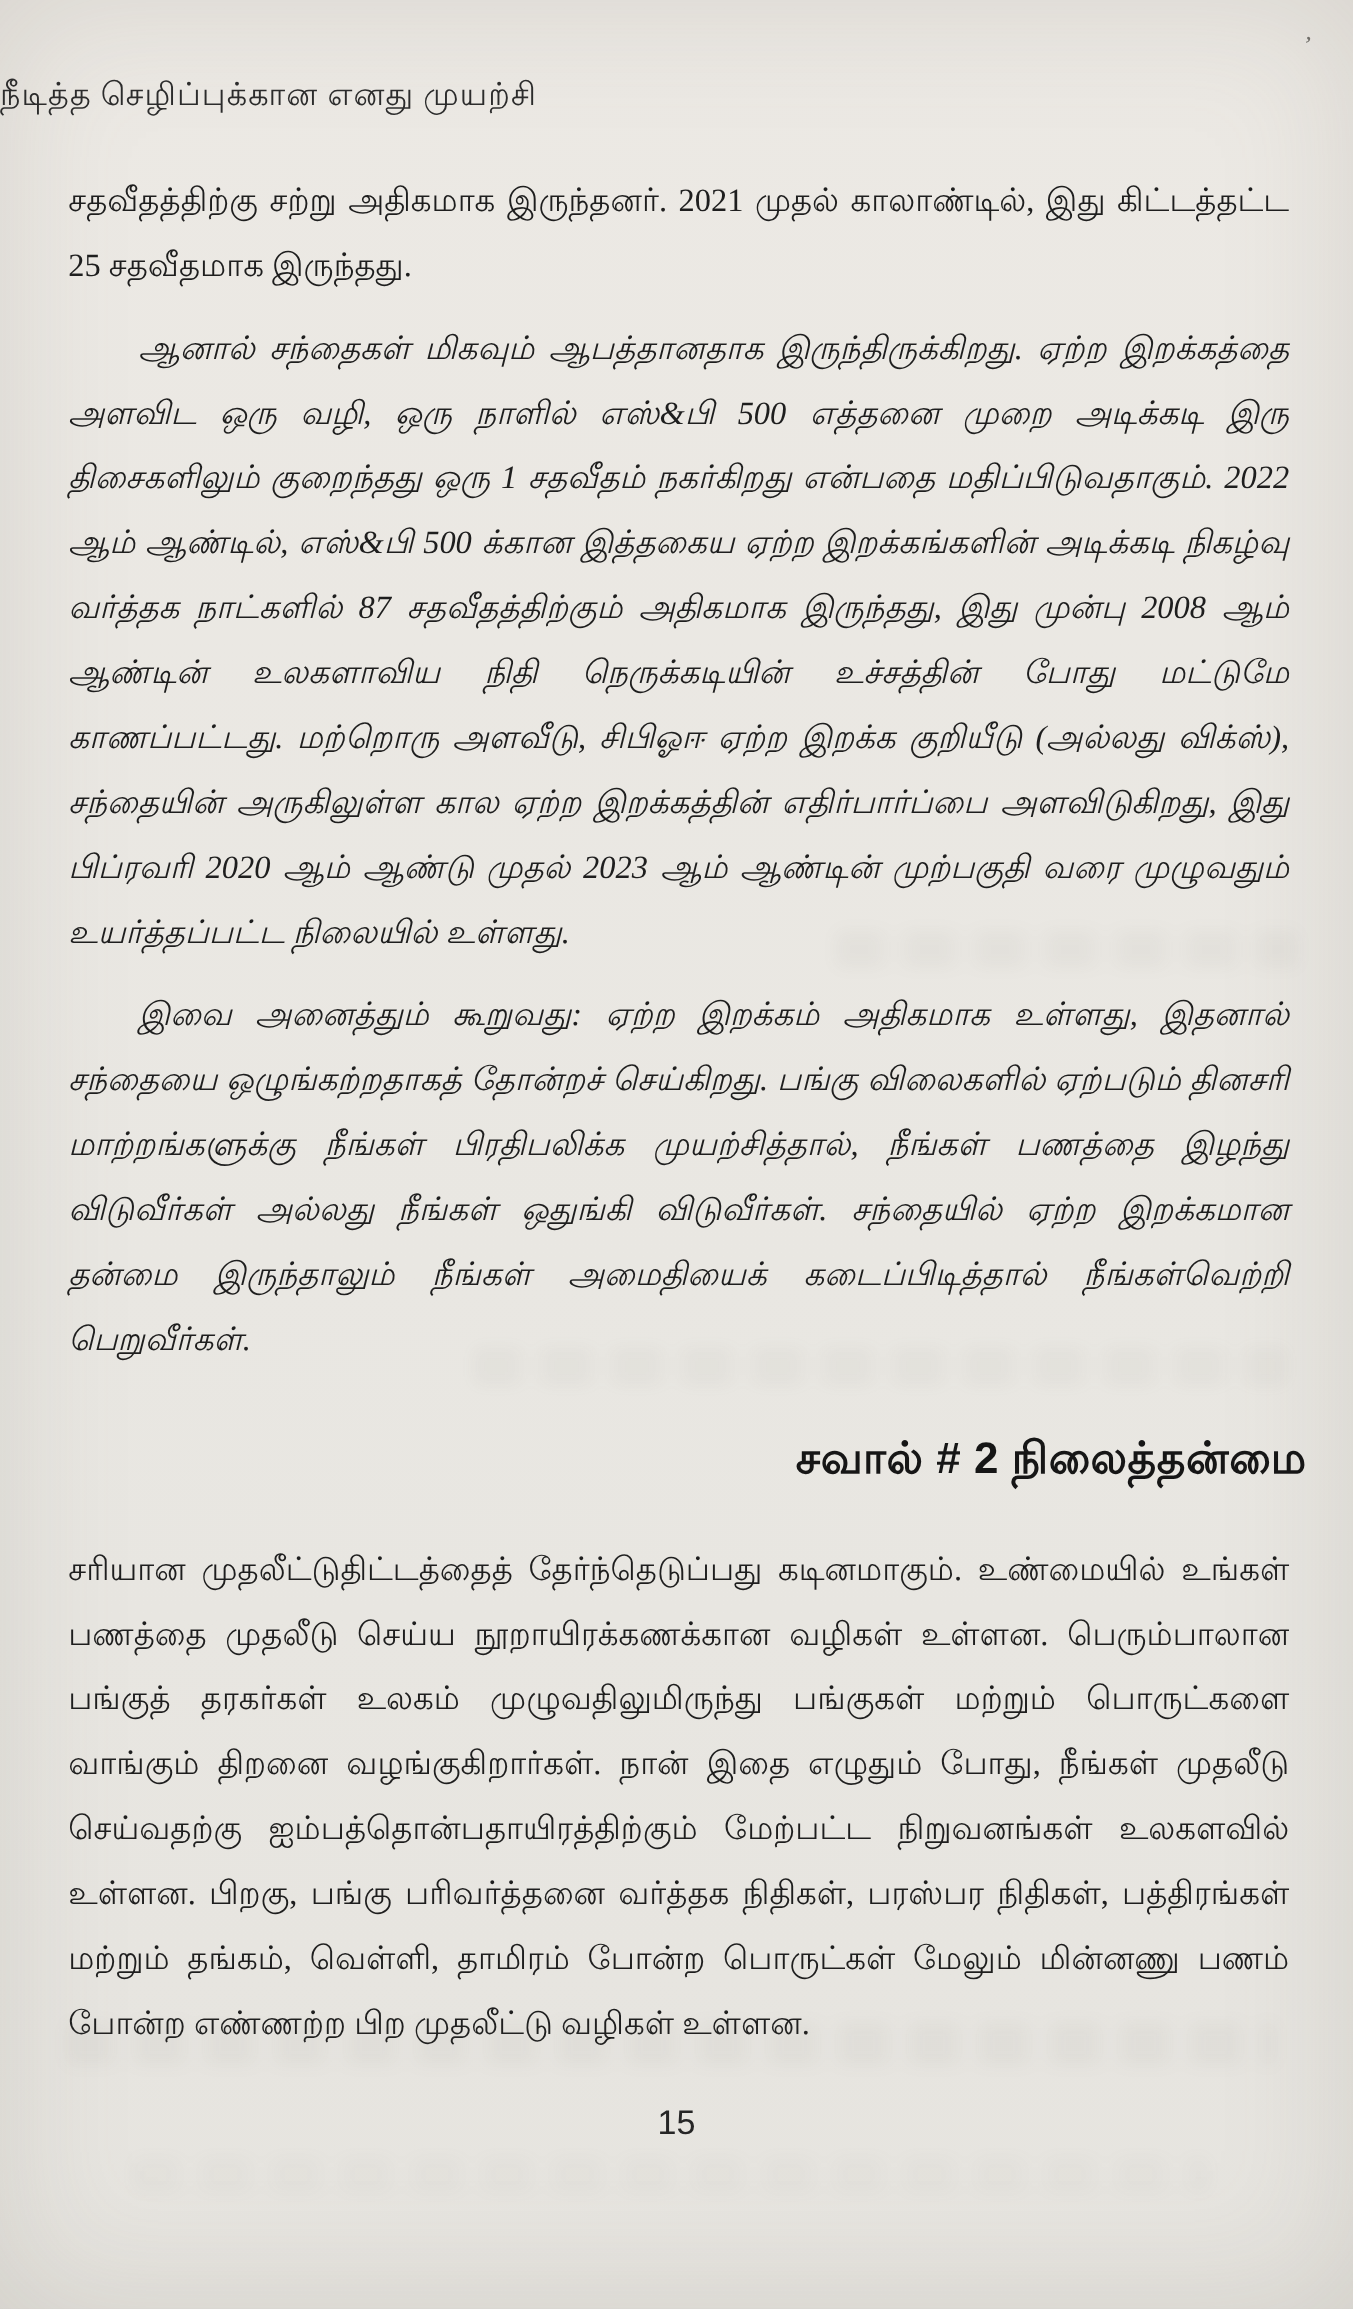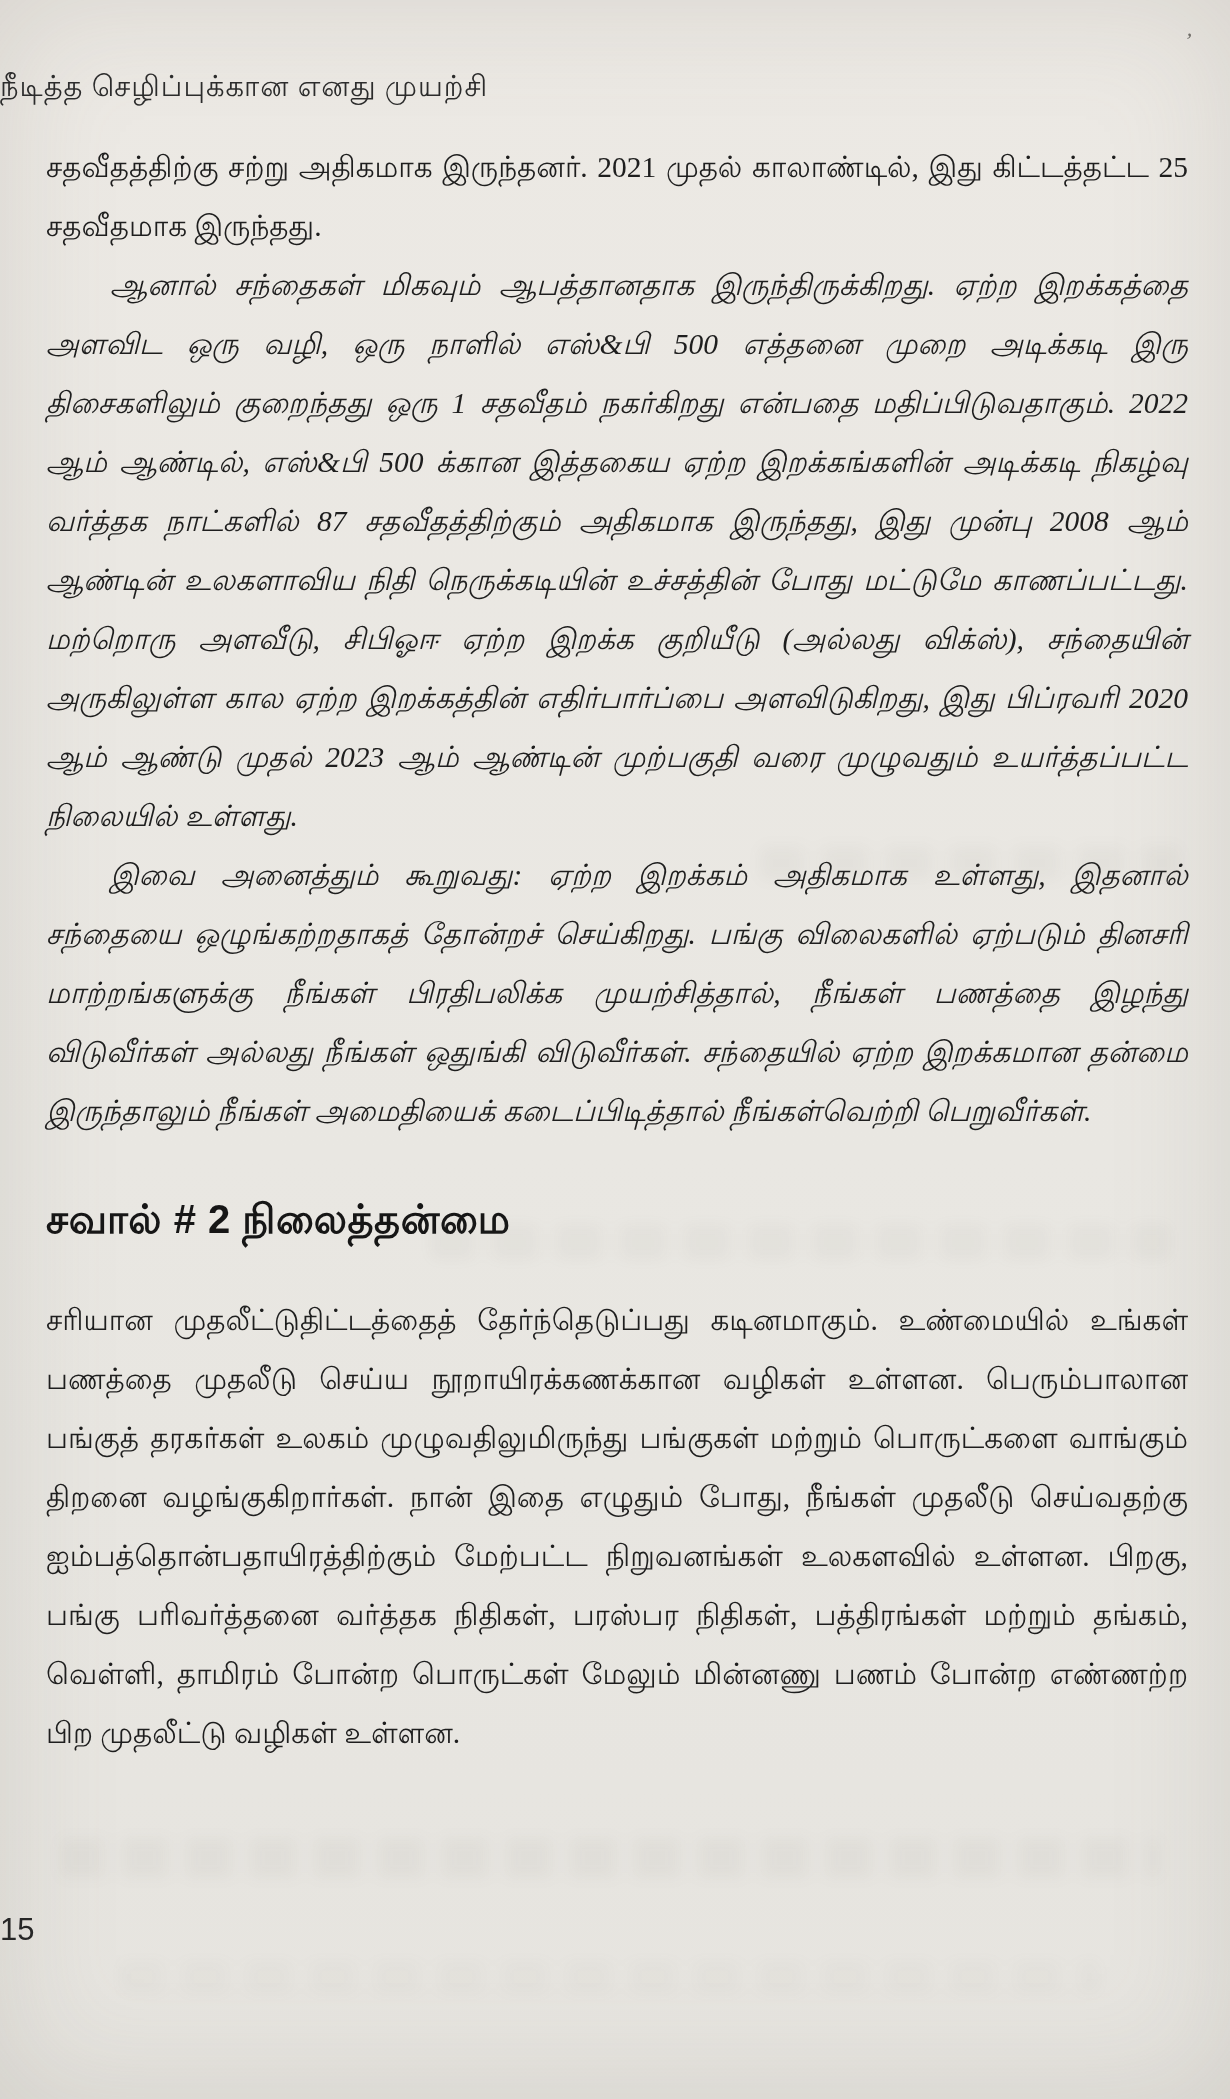--- a/index.html
+++ b/index.html
@@ -40,43 +40,43 @@
     position: absolute;
     top: 138px;
     left: 46px;
     width: 1142px;
     font-size: 29.5px;
     line-height: 59px;
     text-align: justify;
     text-justify: inter-word;
   }
   .body-text p {
-    margin: 0;
+    margin: 16px;
   }
   .body-text p.indent {
     text-indent: 64px;
     font-style: italic;
   }
   .section-heading {
     margin: 54px 0 48px 0;
     font-family: "Liberation Sans", "DejaVu Sans", sans-serif;
     font-size: 40px;
     font-weight: 700;
     line-height: 48px;
     letter-spacing: 0.5px;
     color: #161616;
-    text-align: left;
+    text-align: right;
     text-indent: 0;
   }
   .page-number {
     position: absolute;
     top: 1912px;
     left: 0;
     width: 100%;
-    text-align: left;
+    text-align: center;
     font-family: "Liberation Sans", "DejaVu Sans", sans-serif;
     font-size: 31px;
     color: #262626;
   }
   
   .show-through {
     position: absolute;
     filter: blur(7px);
     background: repeating-linear-gradient(
       90deg,

